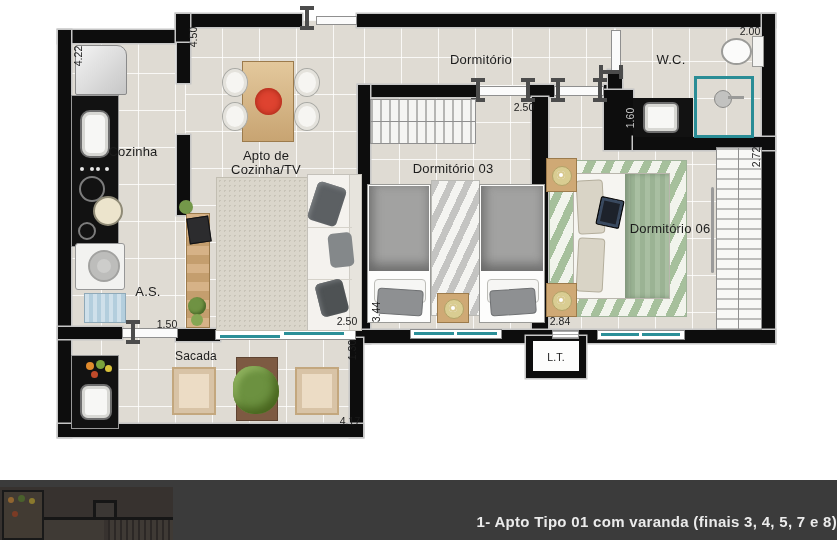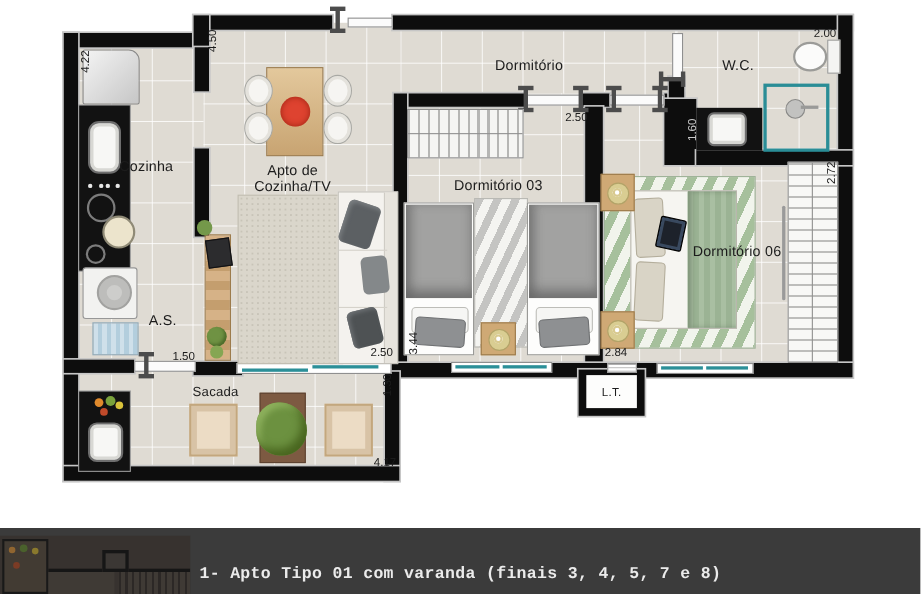--- a/index.html
+++ b/index.html
@@ -35,22 +35,22 @@
   .rugG{position:absolute;border:1px solid #b9b9b4;
         background:repeating-linear-gradient(115deg,#c4c4c2 0 7px,#f4f4f1 7px 15px);}
   .rugV{position:absolute;border:1px solid #9fb399;
         background:repeating-linear-gradient(115deg,#a6c09c 0 8px,#f1f4ec 8px 17px);}
   .ward1{position:absolute;border:1px solid #8f8f8f;background-color:#f5f5f3;
          background-image:repeating-linear-gradient(90deg,#b6b6b4 0 2px,transparent 2px 9px);box-sizing:border-box;}
   .ward2{position:absolute;border:1px solid #8f8f8f;background-color:#f8f8f6;
          background-image:repeating-linear-gradient(180deg,#bdbdbb 0 2px,transparent 2px 10px);box-sizing:border-box;}
   .dot{position:absolute;border-radius:50%;}
   .footer{position:absolute;left:0;top:480px;width:837px;height:60px;background:#3b3b3b;}
-  .caption{position:absolute;left:0;right:0;top:33px;text-align:center;color:#ebebeb;
-           font-size:15px;font-weight:bold;letter-spacing:.3px;font-family:Liberation Mono, monospace;}
+  .caption{position:absolute;left:0;right:0;top:33px;text-align:right;color:#ebebeb;
+           font-size:15px;font-weight:bold;letter-spacing:.3px;}
   .thumb{position:absolute;left:0;top:7px;width:173px;height:53px;background:#37322f;overflow:hidden;cursor:pointer;}
 </style>
 </head>
 <body>
 
 <div class="stage">
 
   <div class="f" style="left:64px;top:36px;width:130px;height:300px"></div>
   <div class="f" style="left:185px;top:20px;width:180px;height:318px"></div>
   <div class="f" style="left:364px;top:20px;width:250px;height:70px"></div>

